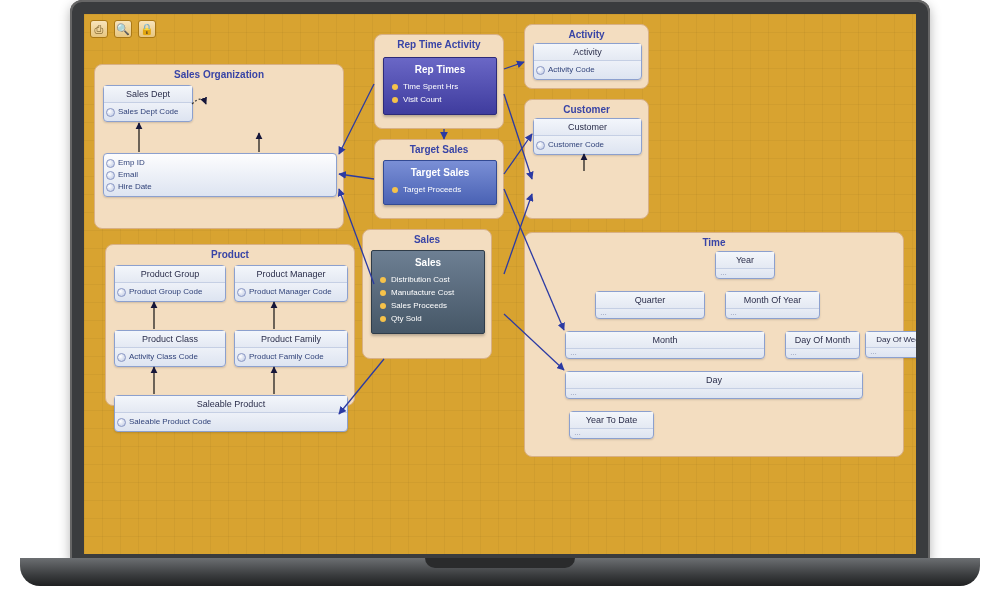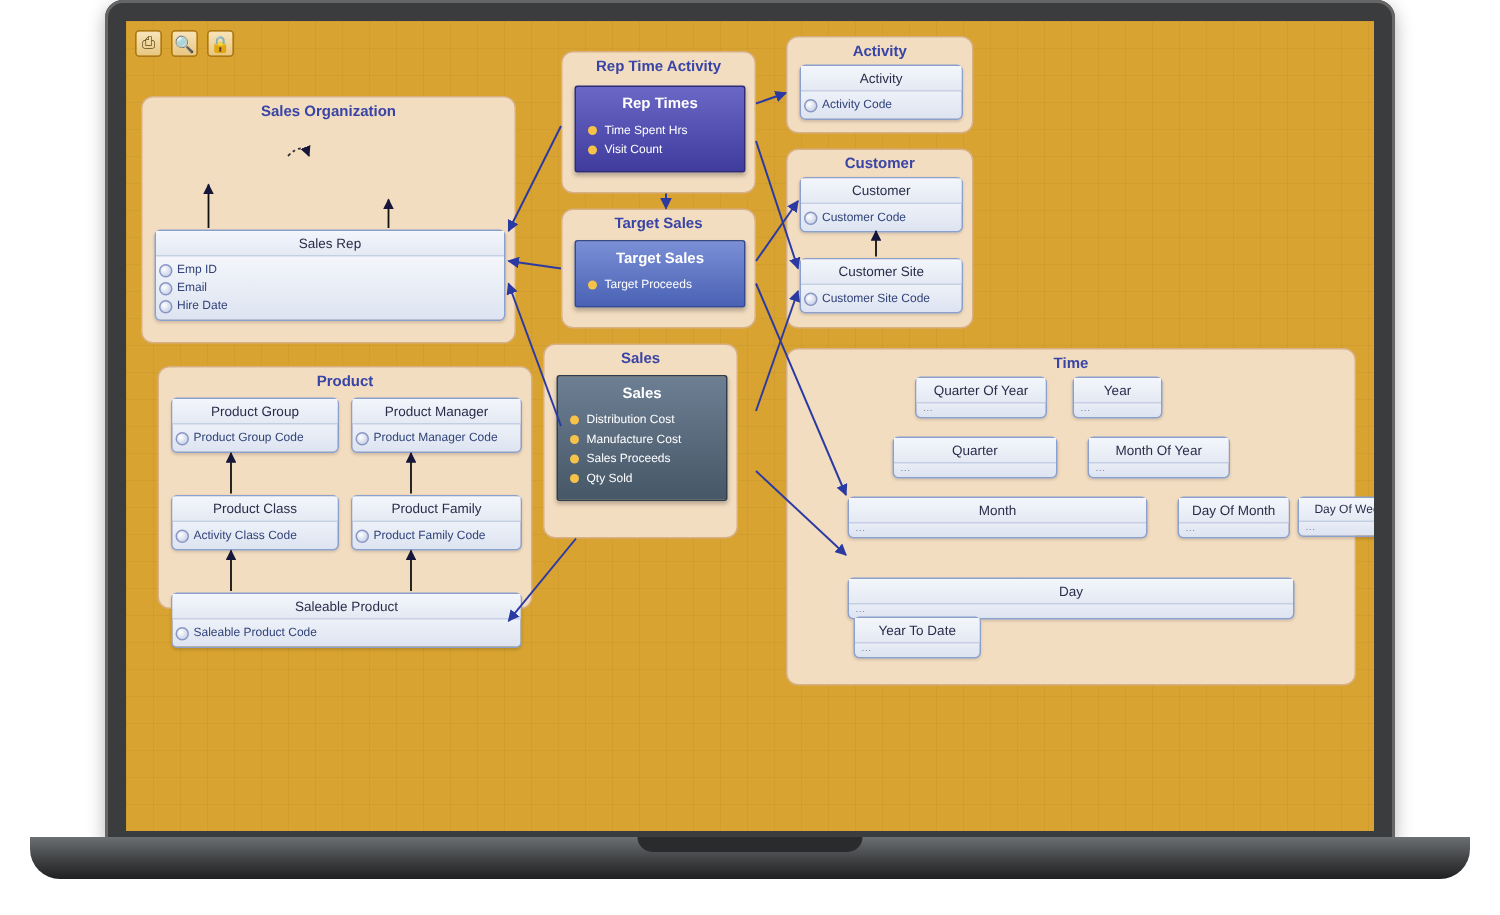--- a/index.html
+++ b/index.html
@@ -53,22 +53,27 @@
   <div class="screen">
 
     <div class="toolbar">
       <div class="tbtn">⎙</div>
       <div class="tbtn">🔍</div>
       <div class="tbtn">🔒</div>
     </div>
 
     <div class="grp" style="left:10px;top:50px;width:250px;height:165px">
       <div class="title">Sales Organization</div>
+      <div class="ent" style="left:8px;top:20px;width:90px">
+        <div class="hdr">Sales Dept</div>
+        <div class="body">
+            <div class="attr">Sales Dept Code</div>
+          </div>
+      </div>
       <div class="ent" style="left:8px;top:88px;width:234px">
-        <div class="hdr">Sales Rep</div>
         <div class="body">
           <div class="attr">Emp ID</div>
           <div class="attr">Email</div>
           <div class="attr">Hire Date</div>
         </div>
       </div>
     </div>
 
     <div class="grp" style="left:21px;top:230px;width:250px;height:162px">
       <div class="title">Product</div>
@@ -143,34 +148,24 @@
     </div>
 
     <div class="grp" style="left:440px;top:85px;width:125px;height:120px">
       <div class="title">Customer</div>
       <div class="ent" style="left:8px;top:18px;width:109px">
         <div class="hdr">Customer</div>
         <div class="body">
             <div class="attr">Customer Code</div>
           </div>
       </div>
-      <div class="ent" style="left:8px;top:72px;width:109px">
-        <div class="hdr">Customer Site</div>
-        <div class="body">
-            <div class="attr">Customer Site Code</div>
-          </div>
-      </div>
     </div>
 
     <div class="grp" style="left:440px;top:218px;width:380px;height:225px">
       <div class="title">Time</div>
-      <div class="ent" style="left:85px;top:18px;width:88px">
-        <div class="hdr">Quarter Of Year</div>
-          <div class="ell">…</div>
-        </div>
       <div class="ent" style="left:190px;top:18px;width:60px">
         <div class="hdr">Year</div>
           <div class="ell">…</div>
         </div>
       <div class="ent" style="left:70px;top:58px;width:110px">
         <div class="hdr">Quarter</div>
           <div class="ell">…</div>
         </div>
       <div class="ent" style="left:200px;top:58px;width:95px">
         <div class="hdr">Month Of Year</div>
@@ -181,21 +176,21 @@
           <div class="ell">…</div>
         </div>
       <div class="ent" style="left:260px;top:98px;width:75px">
         <div class="hdr">Day Of Month</div>
           <div class="ell">…</div>
         </div>
       <div class="ent" style="left:340px;top:98px;width:70px;font-size:8px">
         <div class="hdr" style="font-size:8px">Day Of Week</div>
           <div class="ell">…</div>
         </div>
-      <div class="ent" style="left:40px;top:152px;width:298px">
+      <div class="ent" style="left:40px;top:138px;width:298px">
         <div class="hdr">Day</div>
           <div class="ell">…</div>
         </div>
       <div class="ent" style="left:44px;top:178px;width:85px">
         <div class="hdr">Year To Date</div>
           <div class="ell">…</div>
         </div>
     </div>
 
     <svg class="net">

